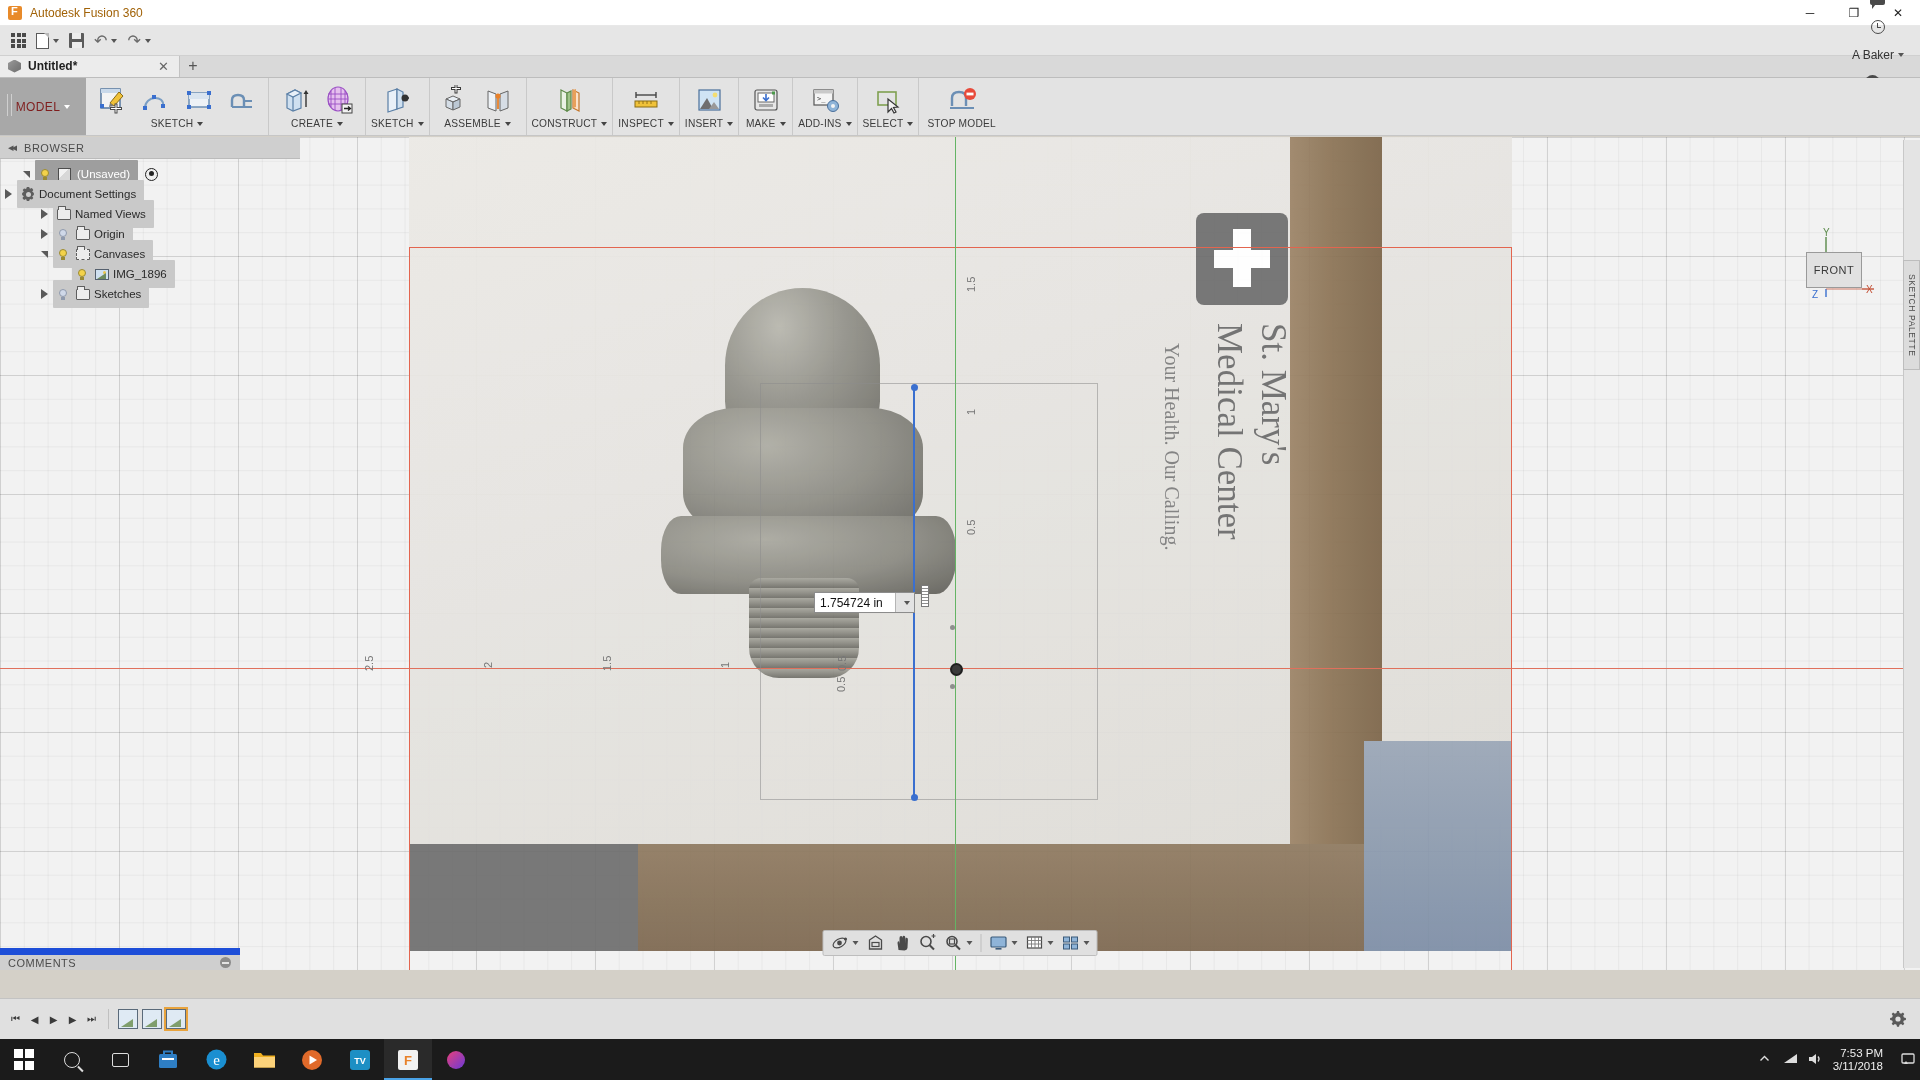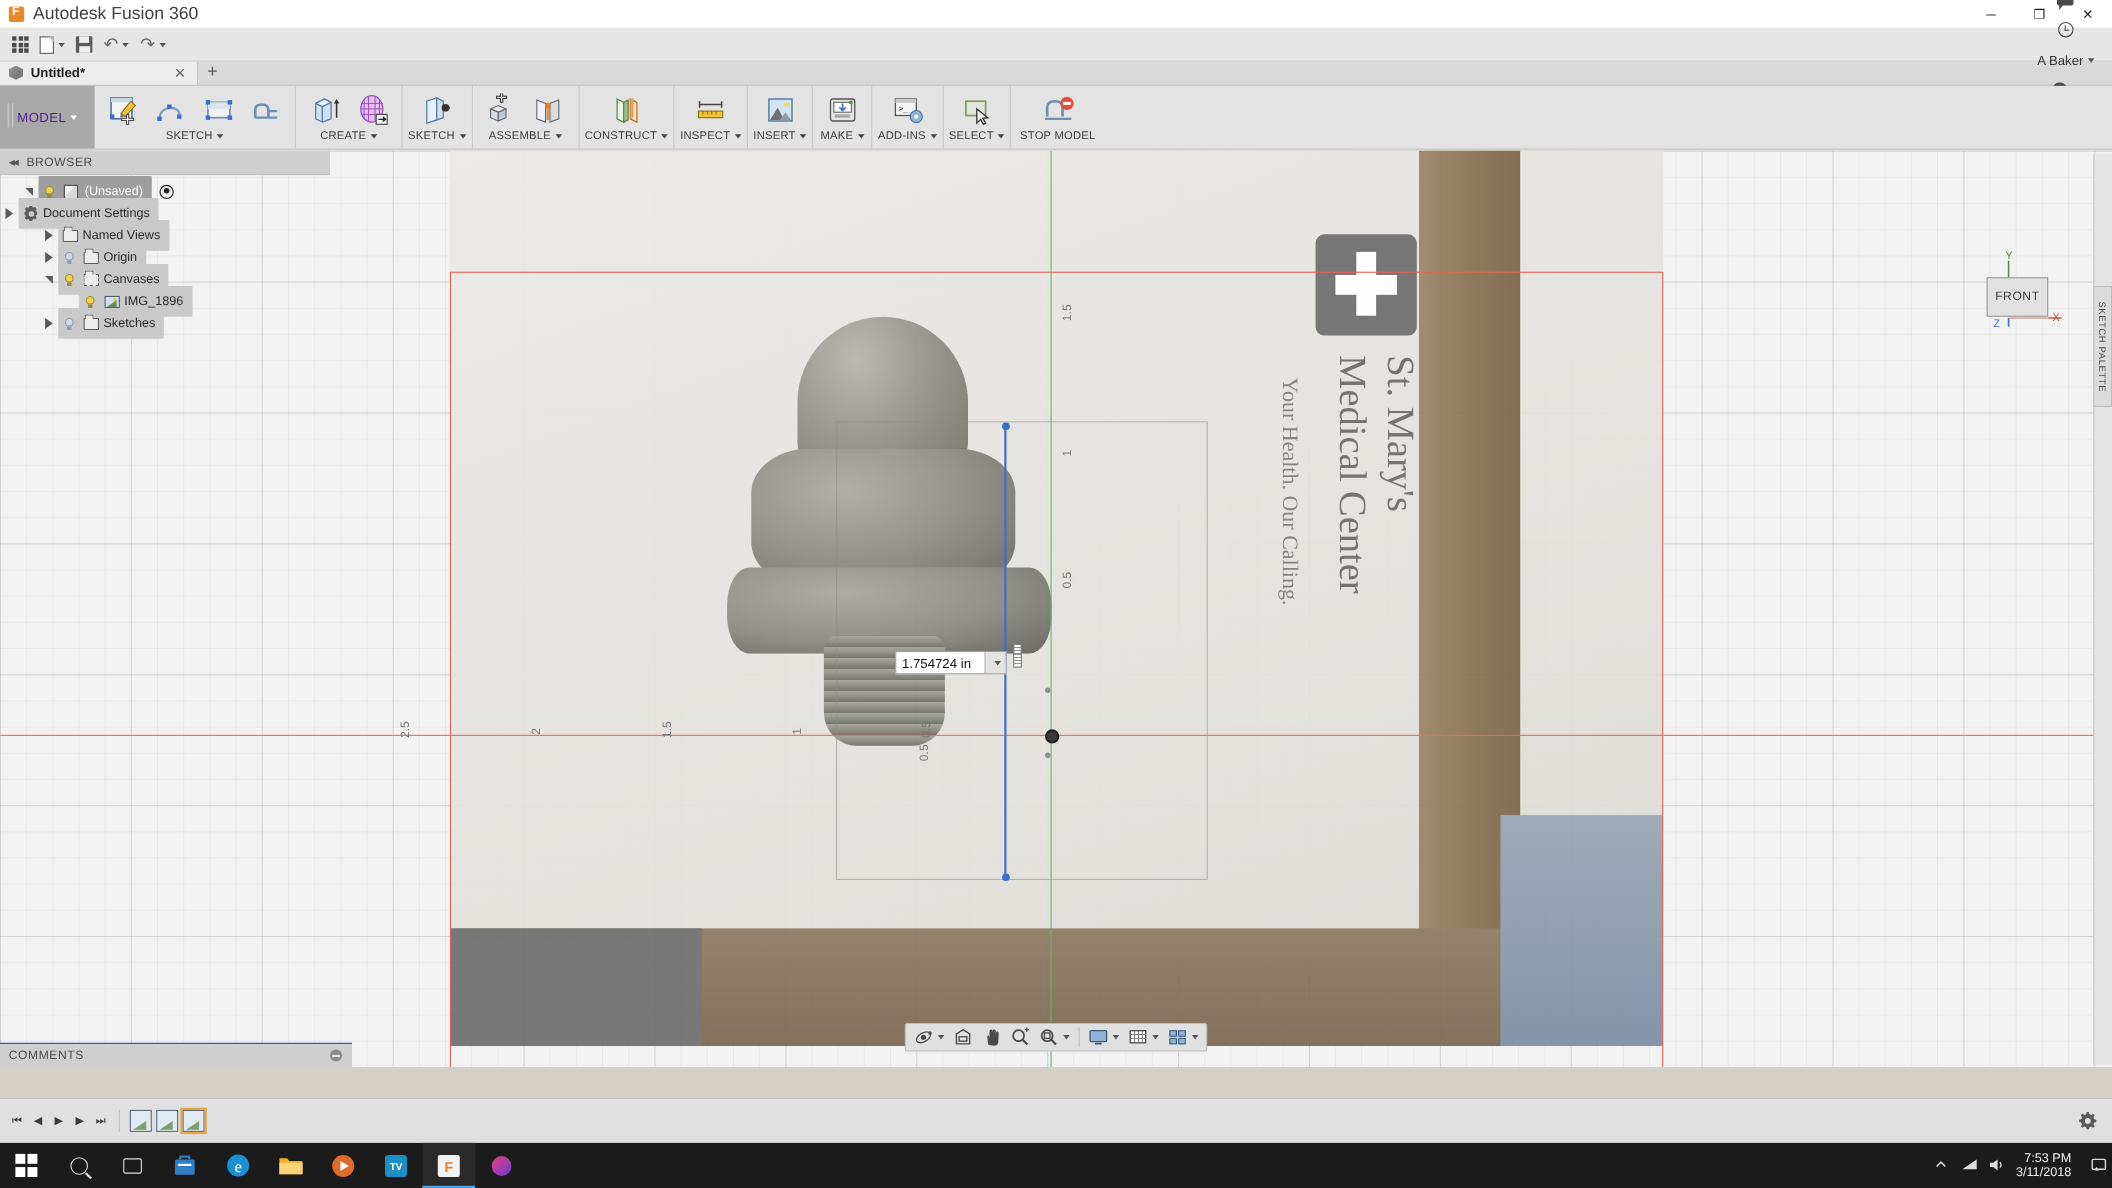--- a/index.html
+++ b/index.html
@@ -6,21 +6,21 @@
   html,body { width:1920px; height:1080px; overflow:hidden;
     font-family:"Liberation Sans", sans-serif; background:#d4d0c8; }
 
   
   #titlebar { height:26px; background:#ffffff; display:flex; align-items:center;
     border-bottom:1px solid #e8e8e8; }
   #titlebar .app-icon { width:14px;height:14px;margin-left:8px;margin-right:8px;
     background:#e88a2a;border-radius:2px;position:relative; }
   #titlebar .app-icon::after{content:"F";position:absolute;left:3px;top:-1px;
     font-size:11px;font-weight:bold;color:#fff;font-family:"Liberation Sans",sans-serif;}
-  #titlebar .title { font-size:16px; color:#404040; }
+  #titlebar .title { font-size:12px; color:#a16207; }
   #titlebar .wbtns { margin-left:auto; display:flex; height:26px; }
   #titlebar .wbtn { width:44px;height:26px;display:flex;align-items:center;
     justify-content:center;font-size:12px;color:#222;cursor:default; }
 
   
   #qbar { height:30px; background:#e6e6e6; display:flex; align-items:center;
     border-bottom:1px solid #d0d0d0; padding-left:6px; position:relative;}
   .qitem { display:flex; align-items:center; height:26px; padding:0 5px; cursor:default; }
   .caret { width:0;height:0;border-left:3.5px solid transparent;
     border-right:3.5px solid transparent;border-top:4px solid #555;margin-left:4px;}
@@ -55,21 +55,21 @@
     clip-path:polygon(50% 0,100% 27%,100% 75%,50% 100%,0 75%,0 27%); }
   .tab .tname{font-size:12px;color:#1e1e1e;font-weight:bold;}
   .tab .tclose{margin-left:auto;font-size:13px;color:#666;padding:0 4px;cursor:pointer;}
   .tabplus{width:26px;height:22px;display:flex;align-items:center;justify-content:center;
     font-size:16px;color:#555;cursor:pointer;}
 
   
   #ribbon { height:58px; background:#e3e3e3; display:flex; align-items:stretch;
     border-bottom:1px solid #c6c6c6; position:relative;}
   .model-btn{width:86px;background:#a8a8a8;display:flex;align-items:center;
-    justify-content:center;color:#4c1d95;font-size:12px;letter-spacing:.4px;cursor:default;
+    justify-content:center;color:#7f1d1d;font-size:12px;letter-spacing:.4px;cursor:default;
     position:relative;}
   .model-btn .grip{position:absolute;left:7px;top:16px;width:5px;height:22px;
     border-left:1.5px solid #cfcfcf;border-right:1.5px solid #cfcfcf;}
   .rgroup{display:flex;flex-direction:column;align-items:center;
     border-right:1px solid #c9c9c9;padding:0 5px;justify-content:flex-start;}
   .rgroup:last-child{border-right:none;}
   .rrow{display:flex;align-items:flex-start;height:40px;padding-top:3px;}
   .rbtn{width:43px;height:38px;display:flex;align-items:center;justify-content:center;cursor:default;}
   .glabel{font-size:10.2px;color:#3b3b3b;letter-spacing:.2px;display:flex;
     align-items:center;white-space:nowrap;padding-bottom:2px;}
@@ -185,22 +185,22 @@
   .img-ico::after{content:"";position:absolute;left:1px;bottom:0;border-width:0 0 6px 9px;
     border-style:solid;border-color:transparent transparent #6d8a5e transparent;}
   .img-ico::before{content:"";position:absolute;right:2px;top:1px;width:3px;height:3px;
     border-radius:50%;background:#e8c44a;}
   .radio-ico{width:13px;height:13px;border-radius:50%;border:1.6px solid #222;background:#efefef;
     margin-left:7px;position:relative;}
   .radio-ico::after{content:"";position:absolute;left:2.5px;top:2.5px;width:5px;height:5px;
     border-radius:50%;background:#222;}
 
   
-  #comments{position:absolute;left:0;bottom:110px;width:320px;height:22px;background:#cfcfcf;
-    display:flex;align-items:center;padding-left:8px;border-top:1px solid #1d4ed8;}
+  #comments{position:absolute;left:0;bottom:110px;width:240px;height:22px;background:#cfcfcf;
+    display:flex;align-items:center;padding-left:8px;border-top:7px solid #1d4ed8;}
   #comments .ctitle{font-size:11px;color:#4c4c4c;letter-spacing:.5px;}
   #comments .cdot{margin-left:auto;margin-right:9px;width:11px;height:11px;border-radius:50%;
     background:#8b8b8b;position:relative;}
   #comments .cdot::after{content:"";position:absolute;left:2px;top:5px;width:7px;height:1.6px;background:#e3e3e3;}
 
   
   #viewcube{position:absolute;right:40px;top:90px;width:92px;height:80px;}
   .vc-face{position:absolute;left:18px;top:25px;width:56px;height:36px;background:#e1e1e1;
     border:1px solid #9a9a9a;display:flex;align-items:center;justify-content:center;
     font-size:11px;color:#3a3a3a;letter-spacing:.5px;}

